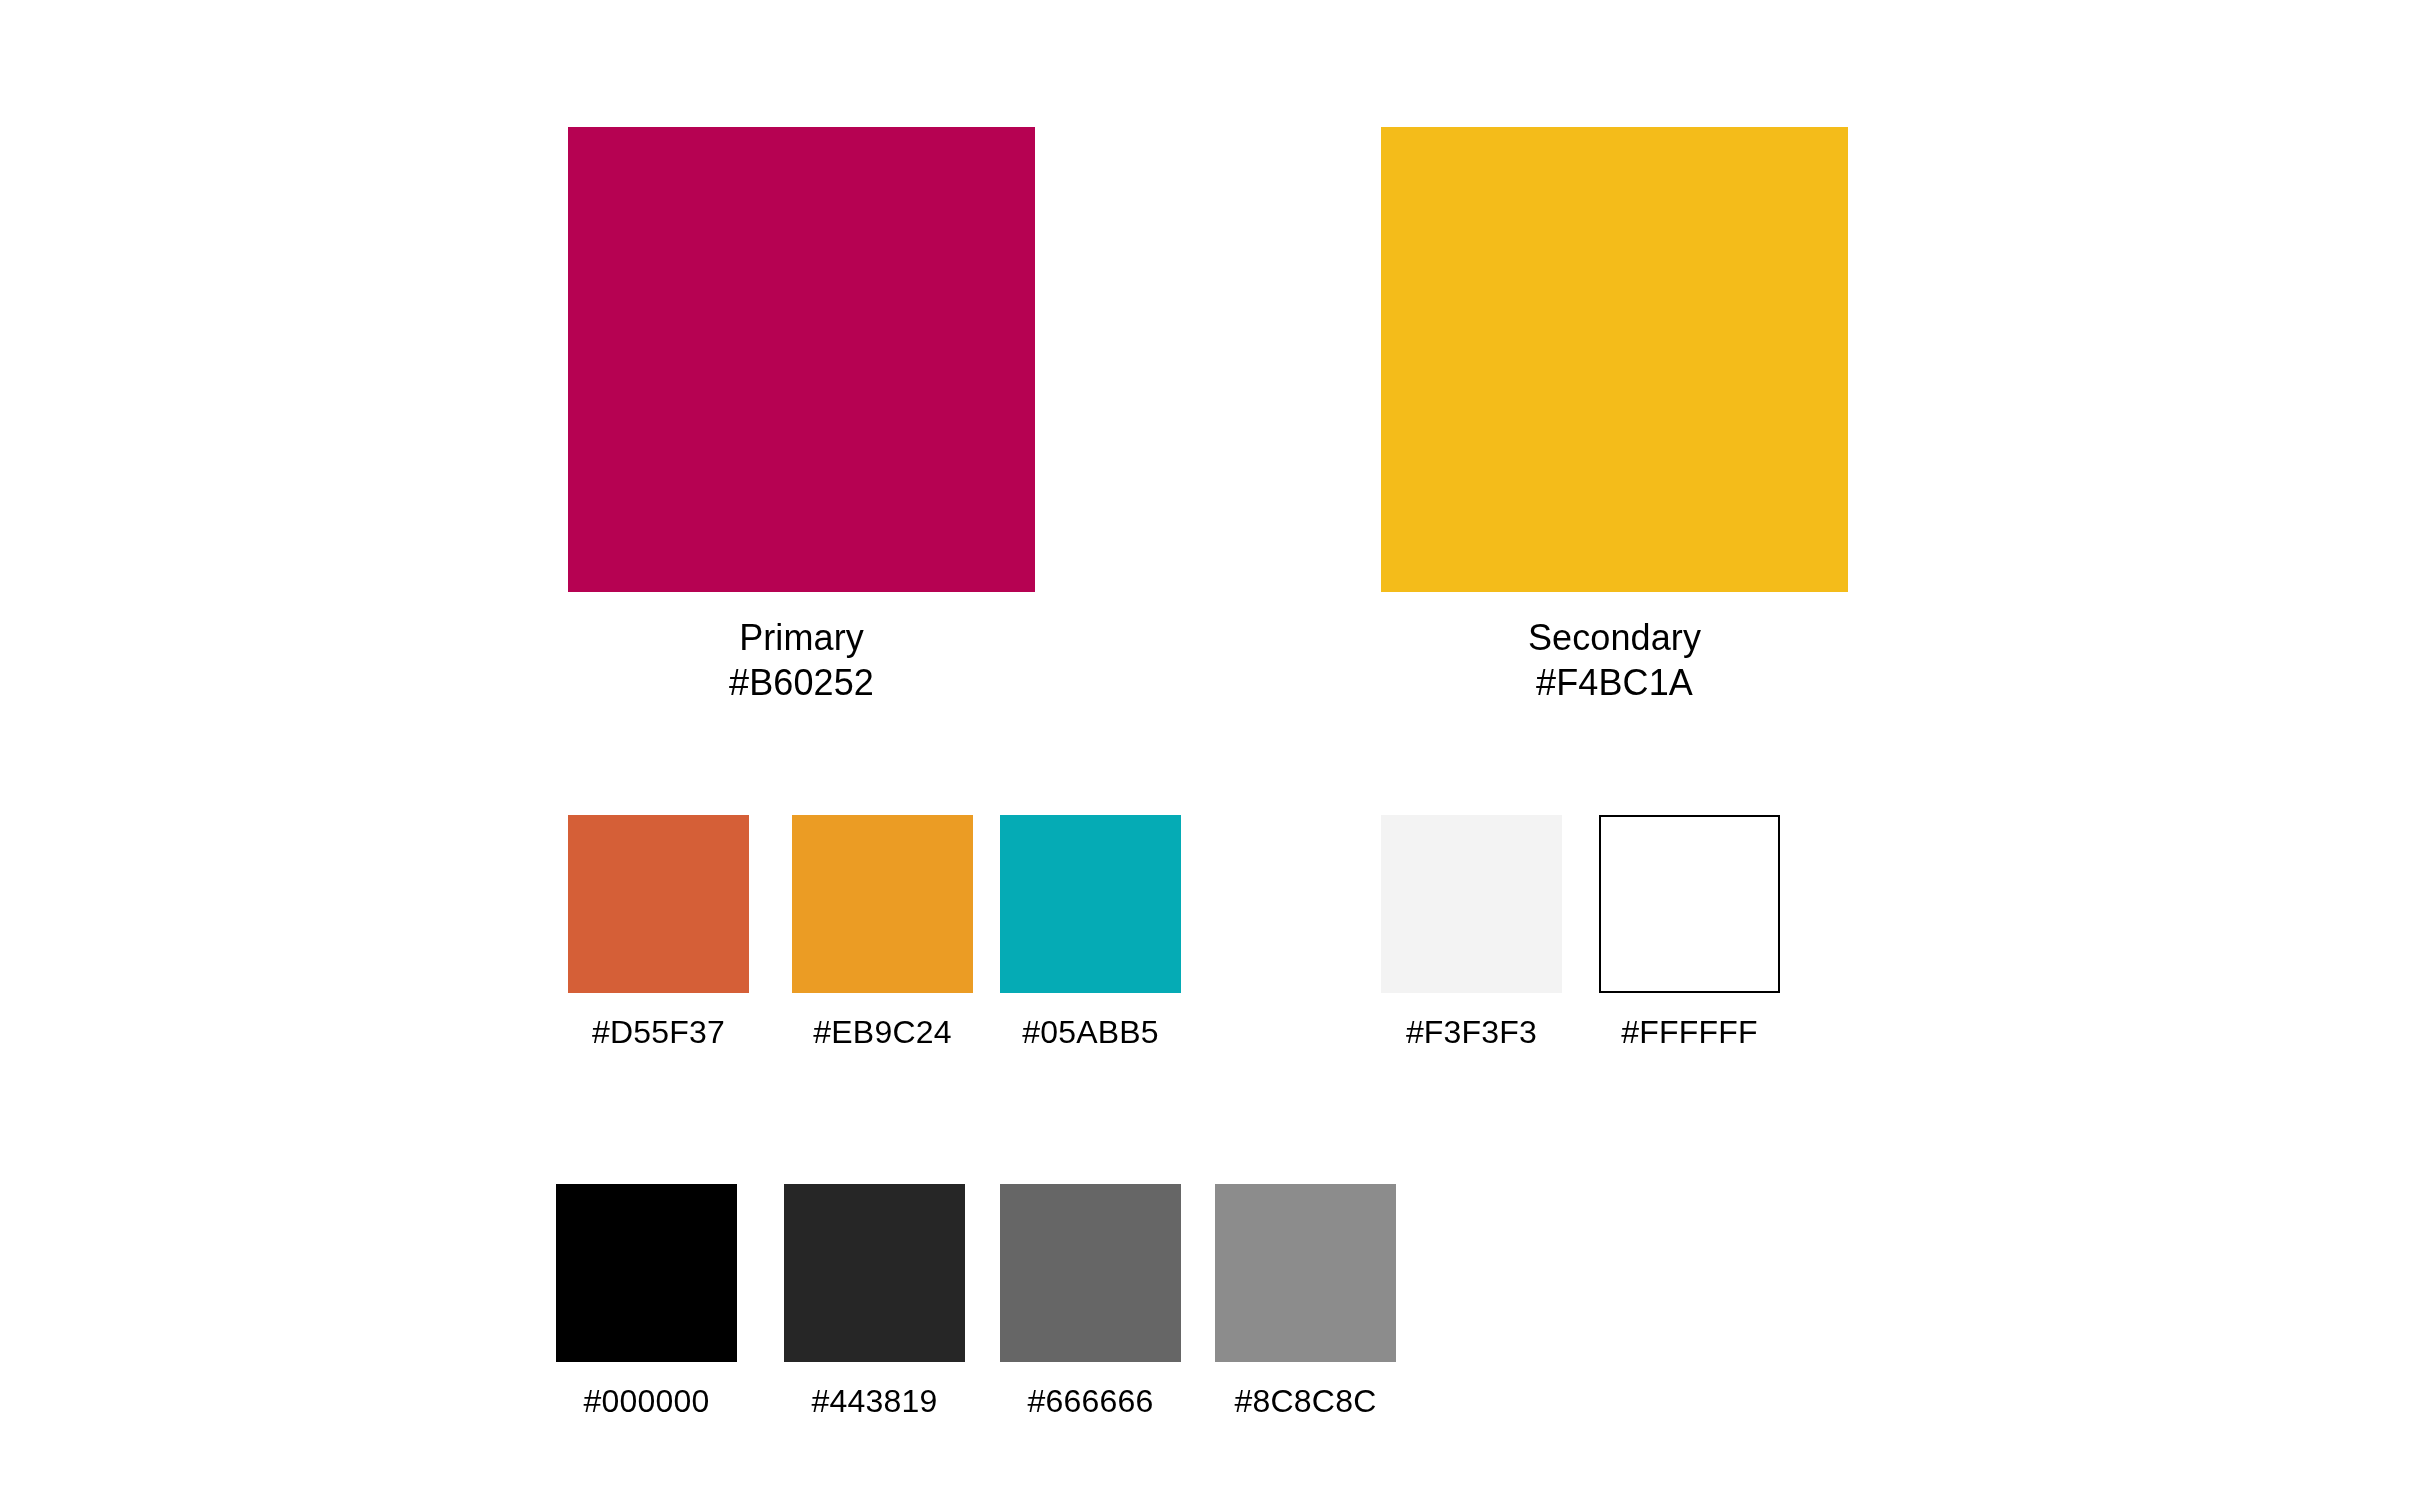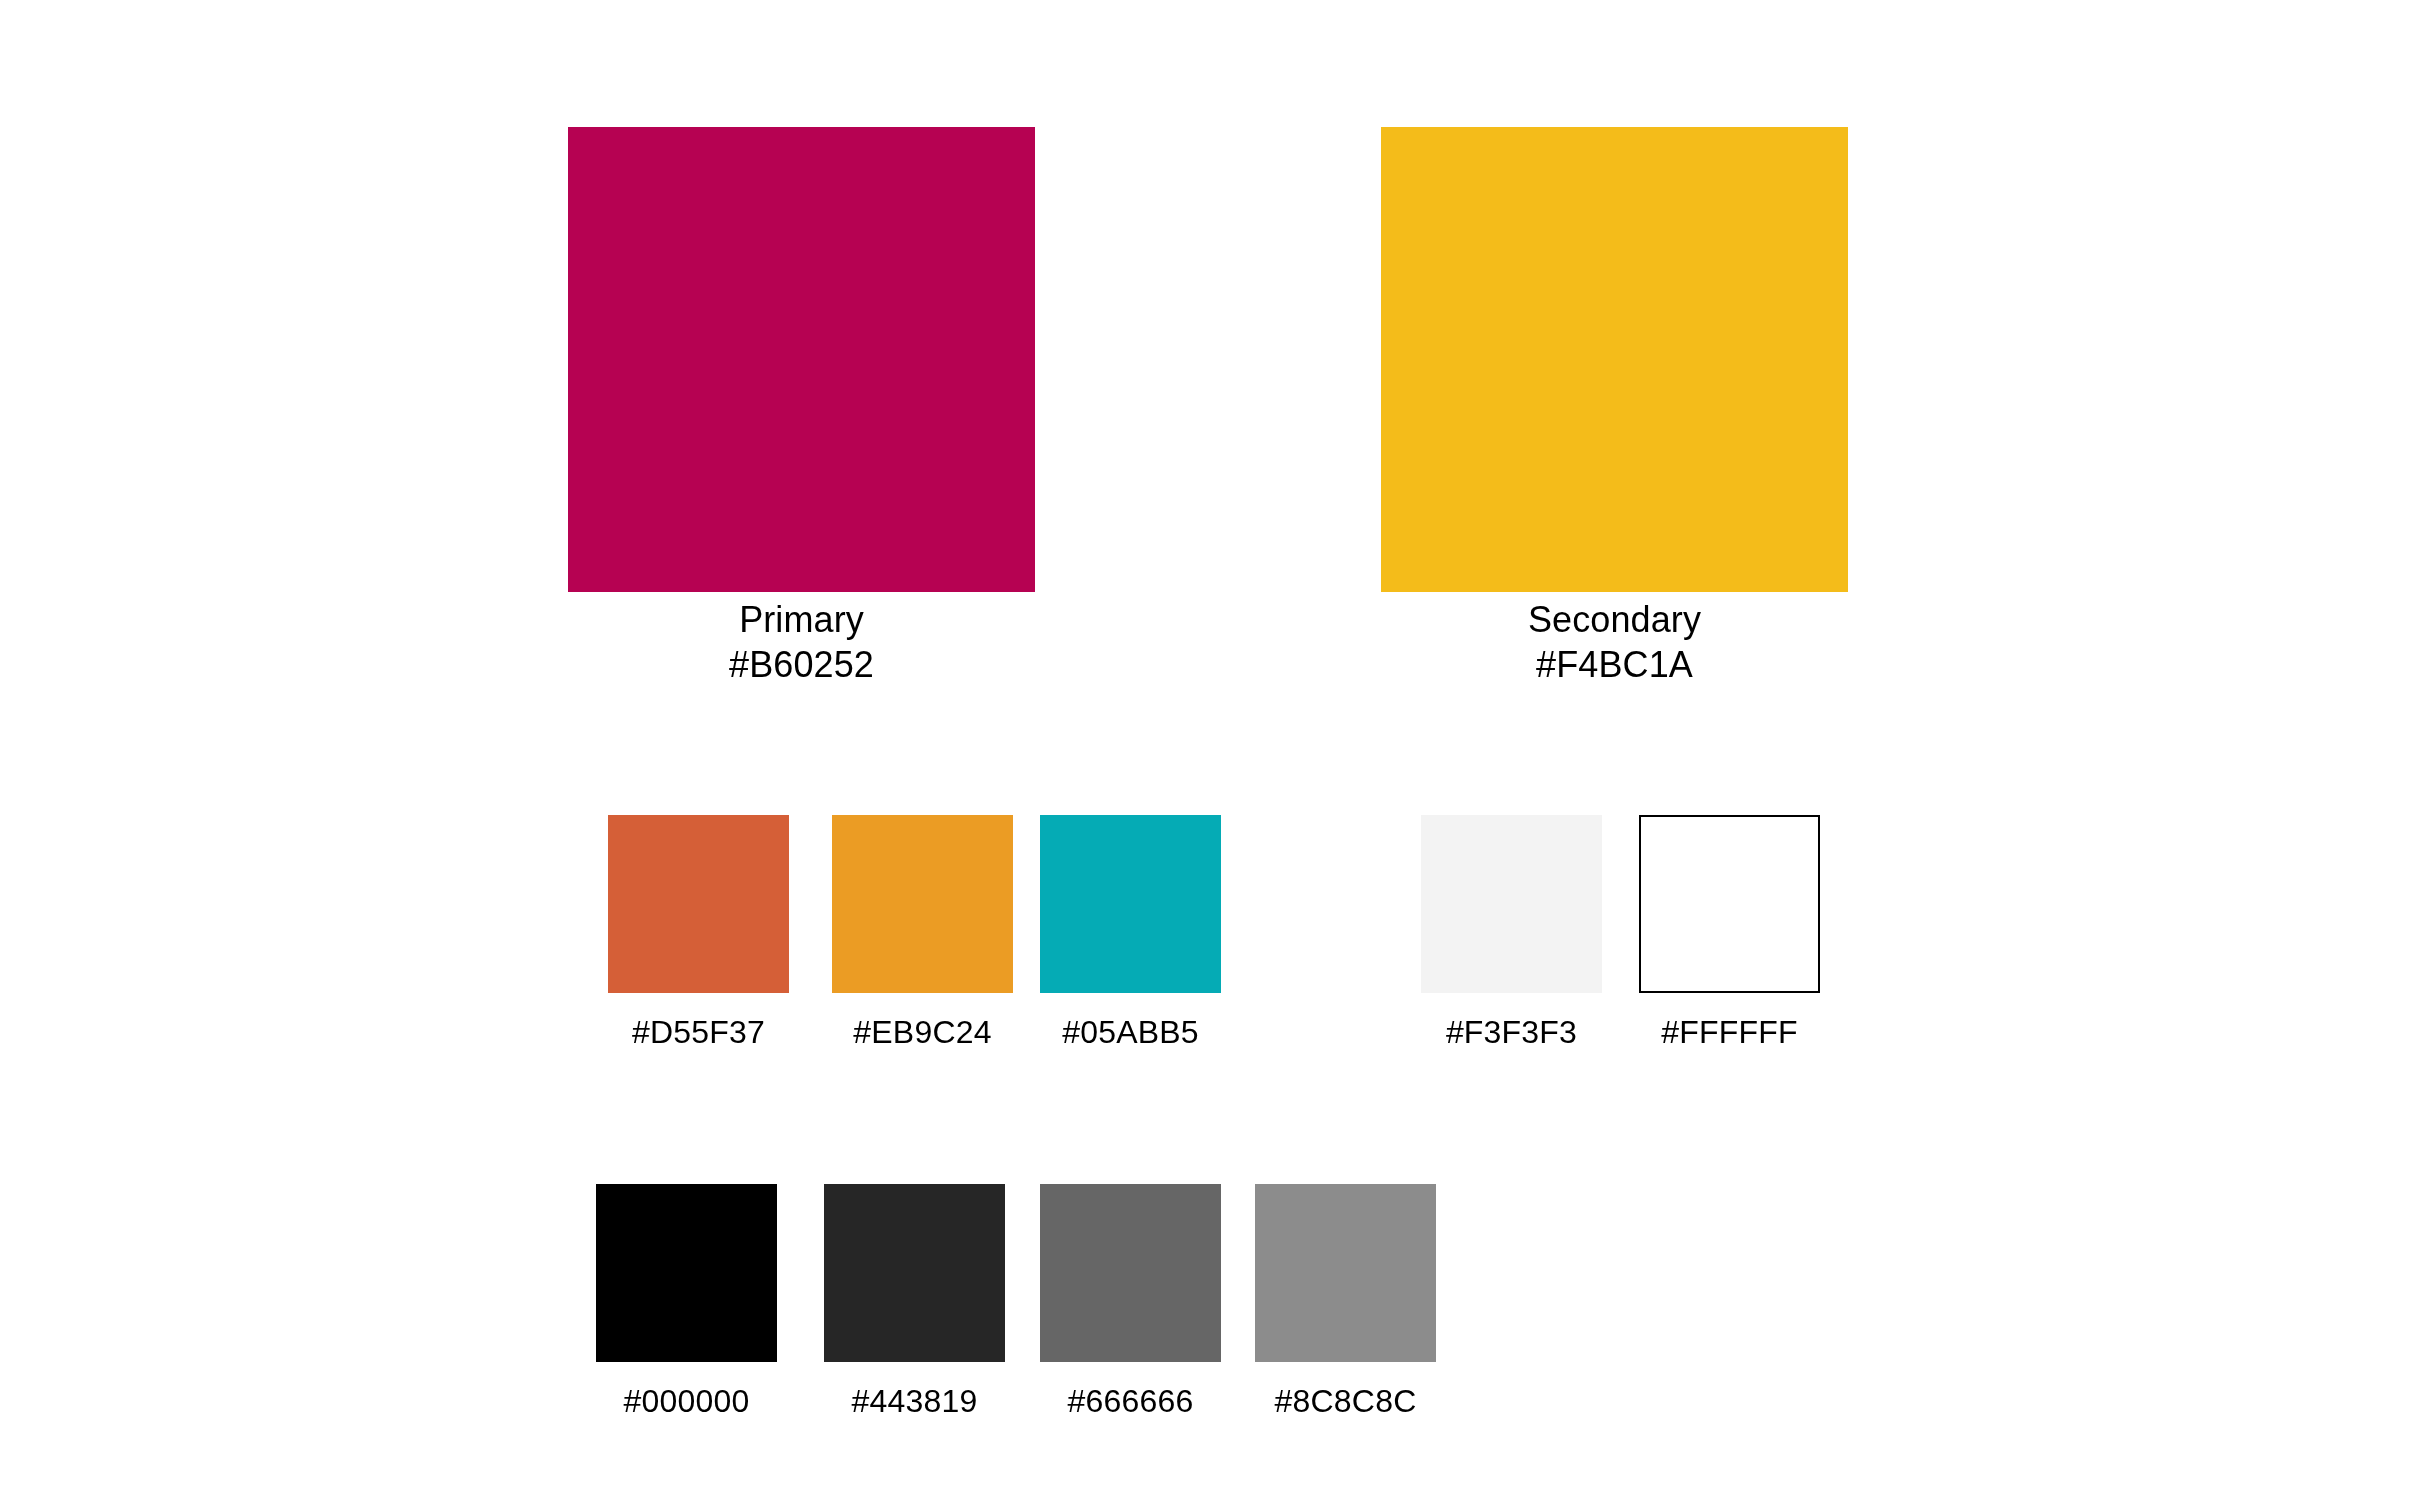--- a/index.html
+++ b/index.html
@@ -39,21 +39,21 @@
   .hero-card.secondary { left: 1381px; }
 
   .hero-chip {
     width: 467px;
     height: 465px;
     box-sizing: border-box;
   }
   .hero-caption {
     width: 467px;
     text-align: center;
-    padding-top: 6px;
+    padding-top: 24px;
     color: #000000;
     font-size: 36px;
     line-height: 1.24;
     font-weight: 400;
     letter-spacing: 0.1px;
   }
   .hero-caption .hero-name { display: block; }
   .hero-caption .hero-hex  { display: block; }
 
   
@@ -63,21 +63,20 @@
     width: 2413px;
     height: 277px;
   }
   .swatch-row.accents { top: 815px; }
   .swatch-row.neutrals { top: 1184px; }
 
   .swatch-card {
     position: absolute;
     top: 0;
     width: 181px;
-    margin-left: 40px;
   }
   .swatch-chip {
     width: 181px;
     height: 178px;
     box-sizing: border-box;
   }
   .swatch-row.neutrals .swatch-chip { height: 178px; }
 
   .swatch-chip.bordered {
     border: 2.5px solid #000000;

